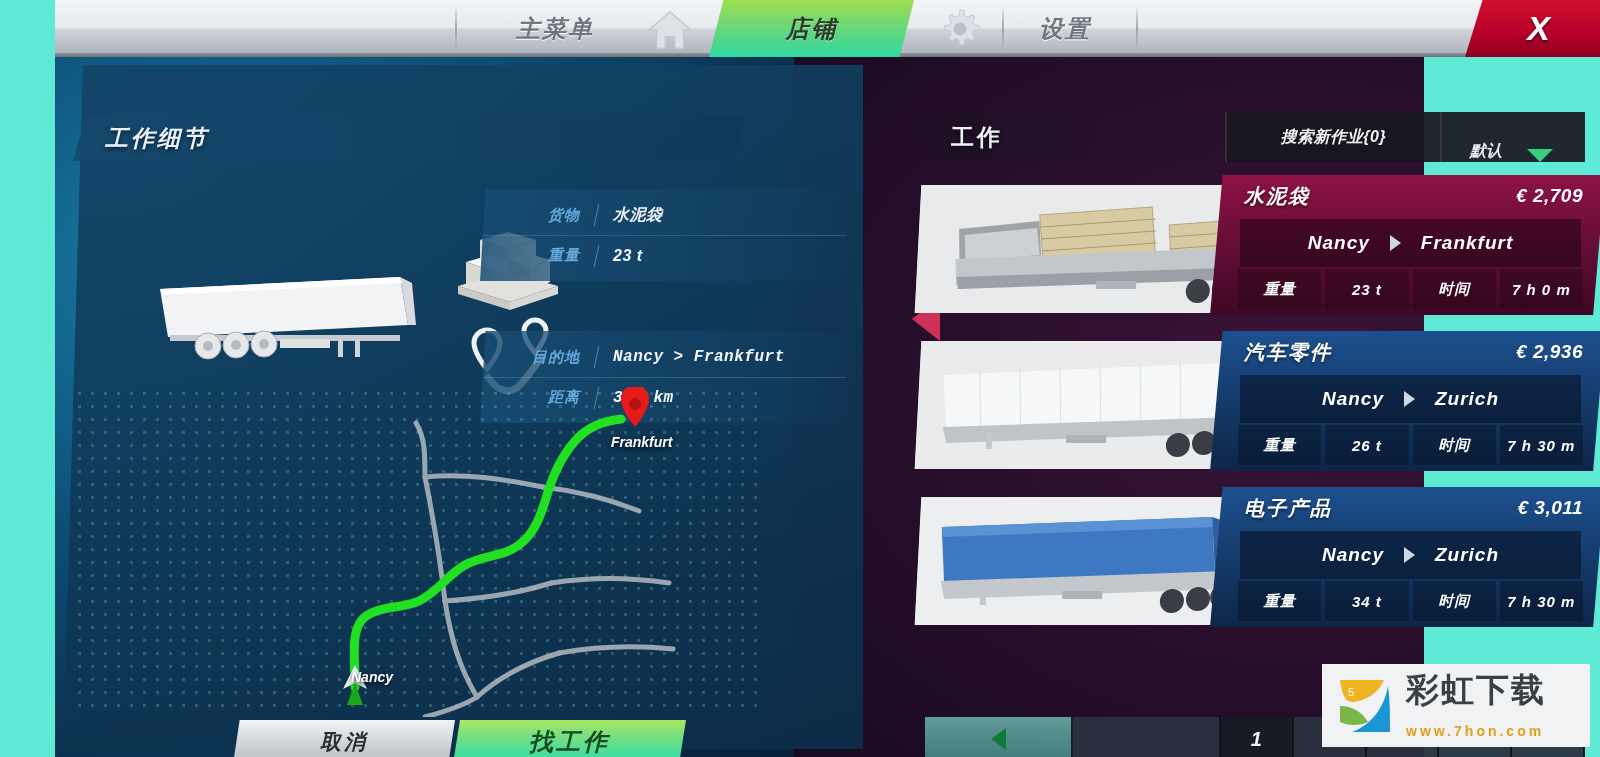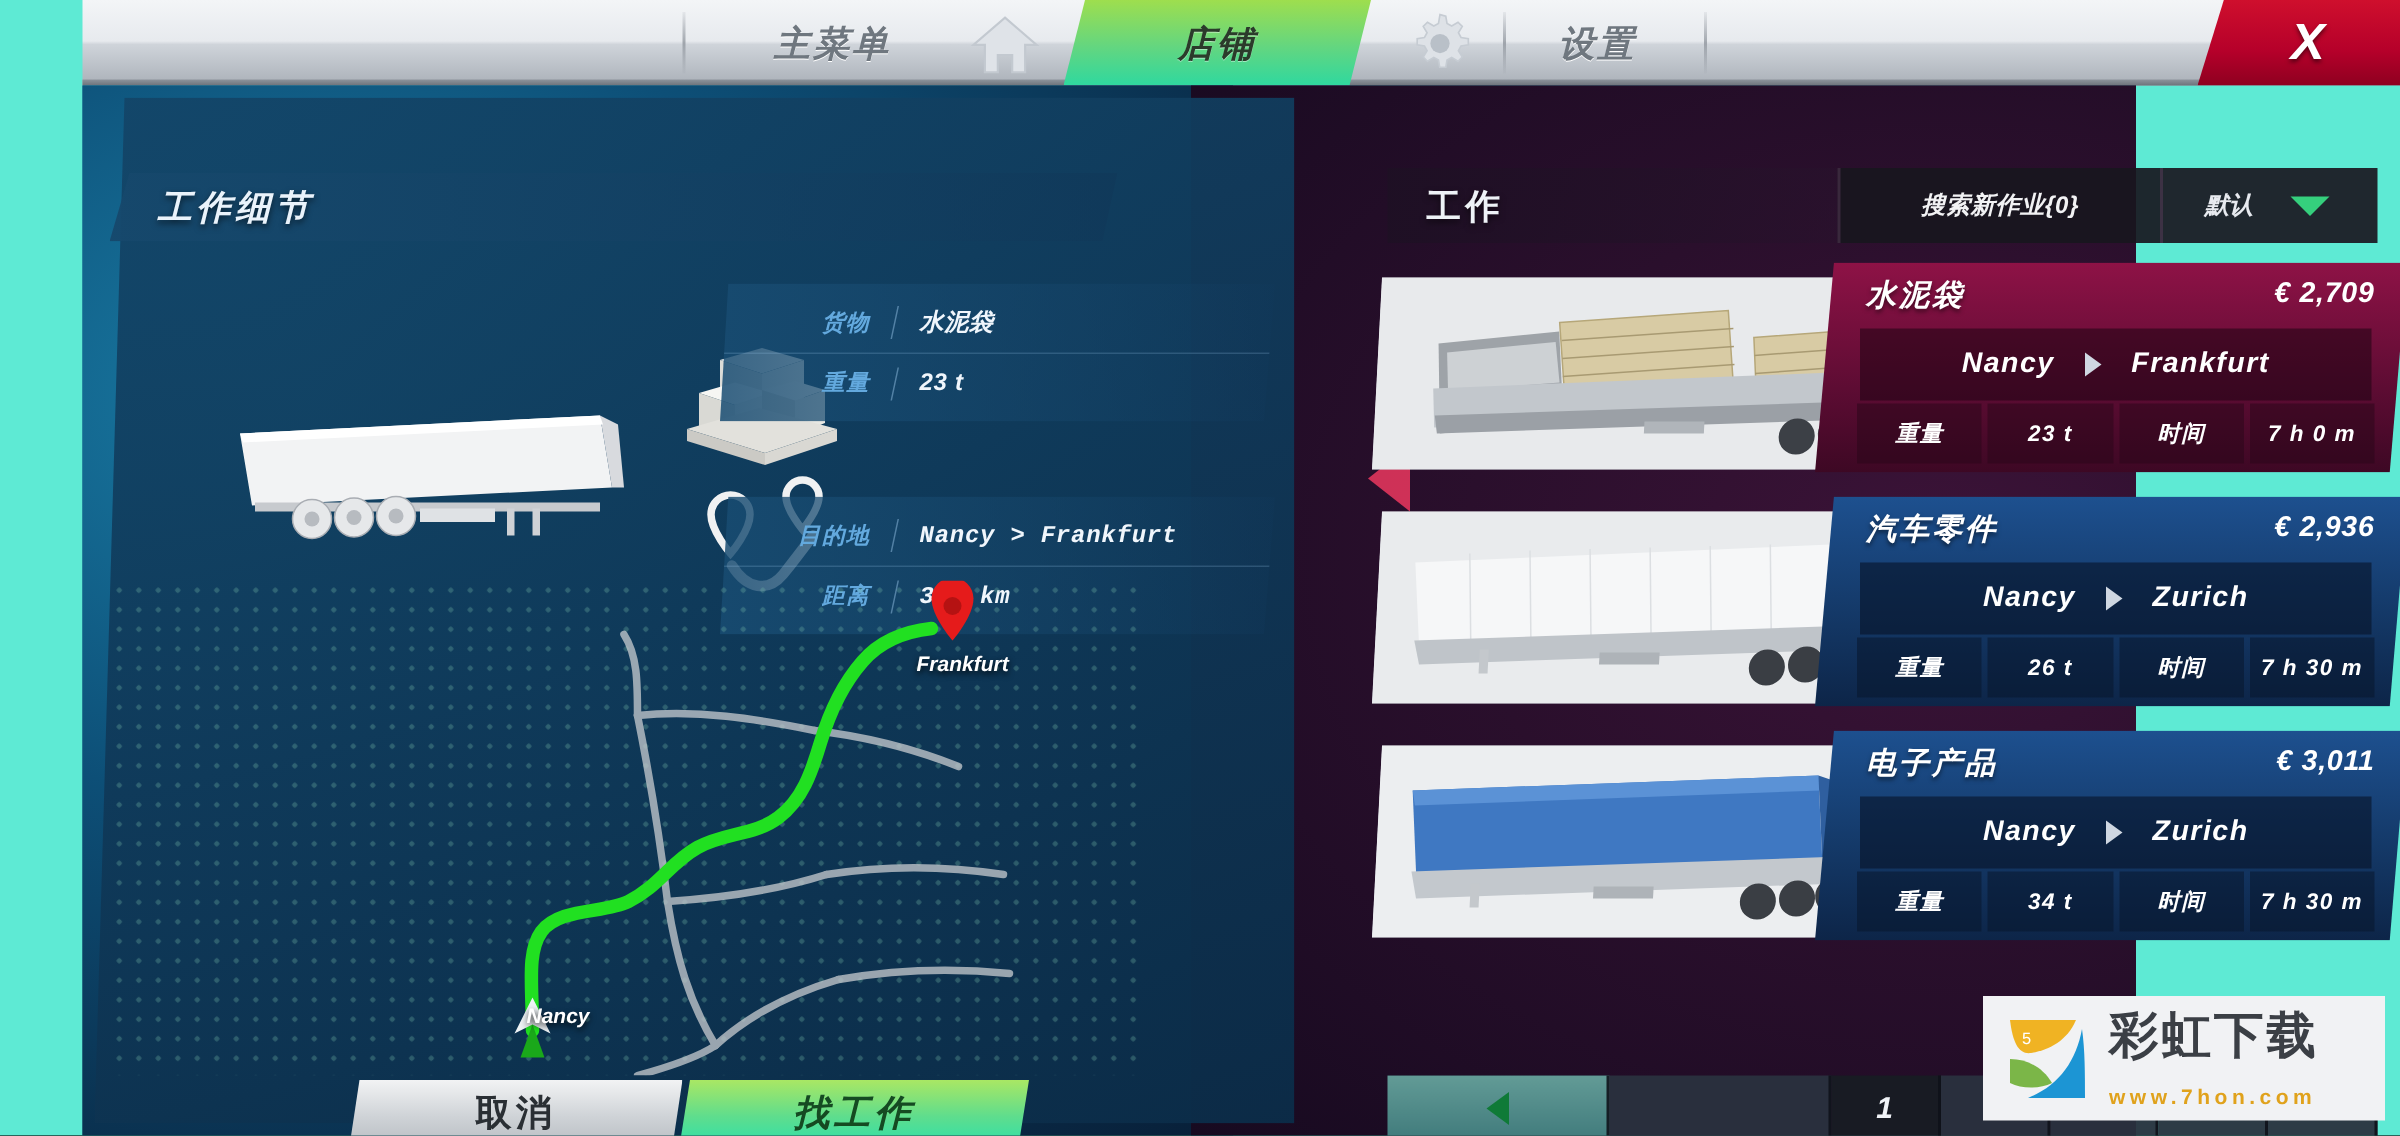--- a/index.html
+++ b/index.html
@@ -99,42 +99,42 @@
   .city-label{ position:absolute; color:#fff; font-size:14px; font-style:italic; font-weight:bold;
     text-shadow:0 2px 4px rgba(0,0,0,.85); }
 
   .btn-row{ position:absolute; left:178px; top:663px; width:455px; height:44px; display:flex; }
   .btn-cancel{
     width:222px; height:44px;
     background:linear-gradient(to bottom,#f2f3f4,#cfd3d7 55%,#b8bdc2);
     clip-path:polygon(3% 0,100% 0,97% 100%,0 100%);
     display:flex; align-items:center; justify-content:center;
   }
-  .btn-cancel span{ color:#2a2f34; font-size:24px; font-weight:bold; letter-spacing:3px; }
+  .btn-cancel span{ color:#2a2f34; font-size:21px; font-weight:bold; font-style:italic; letter-spacing:3px; }
   .btn-find{
     width:233px; height:44px; margin-left:-2px;
     background:linear-gradient(to bottom,#a9e764,#5fdd8d 55%,#2fe0aa);
     clip-path:polygon(3% 0,100% 0,97% 100%,0 100%);
     display:flex; align-items:center; justify-content:center;
   }
   .btn-find span{ color:#154a22; font-size:24px; font-weight:bold; font-style:italic; letter-spacing:3px; }
 
   
   .panel-right{ position:absolute; left:845px; top:0; width:700px; height:700px; }
 
   .rp-head{ position:absolute; left:25px; top:55px; width:660px; height:50px; display:flex;
      align-items:stretch; }
   .rp-title{ flex:0 0 300px; background:linear-gradient(to right,rgba(30,16,36,.92),rgba(40,18,44,.55));
      display:flex; align-items:center; padding-left:26px; }
   .rp-title span{ color:#eef2f7; font-size:23px; font-weight:bold; letter-spacing:3px;
      text-shadow:0 2px 4px rgba(0,0,0,.6); }
   .rp-search{ flex:0 0 215px; background:rgba(24,22,30,.92); display:flex; align-items:center;
      justify-content:center; border-left:2px solid rgba(90,60,90,.5); }
   .rp-search span{ color:#f2f2f4; font-size:16px; font-weight:bold; font-style:italic; letter-spacing:.5px; }
-  .rp-sort{ flex:1; background:rgba(26,22,32,.92); display:flex; align-items:center;
+  .rp-sort{ flex:1; background:rgba(26,22,32,.92); display:flex; align-items:flex-end;
      justify-content:space-between; padding:0 32px 0 28px; border-left:2px solid rgba(90,60,90,.5); }
   .rp-sort span{ color:#e7eaef; font-size:16px; font-weight:bold; font-style:italic; }
   .chev{ width:0;height:0;border-left:13px solid transparent;border-right:13px solid transparent;
      border-top:13px solid #35cf7d; }
 
   .job-list{ position:absolute; left:0px; top:118px; width:700px; height:490px; }
   .job{ position:relative; height:146px; margin-bottom:10px; }
   .job-thumb{ position:absolute; left:18px; top:10px; width:340px; height:128px;
      background:linear-gradient(to bottom,#e9ecef,#cfd5da); overflow:hidden;
      transform:skewX(-3deg); }

